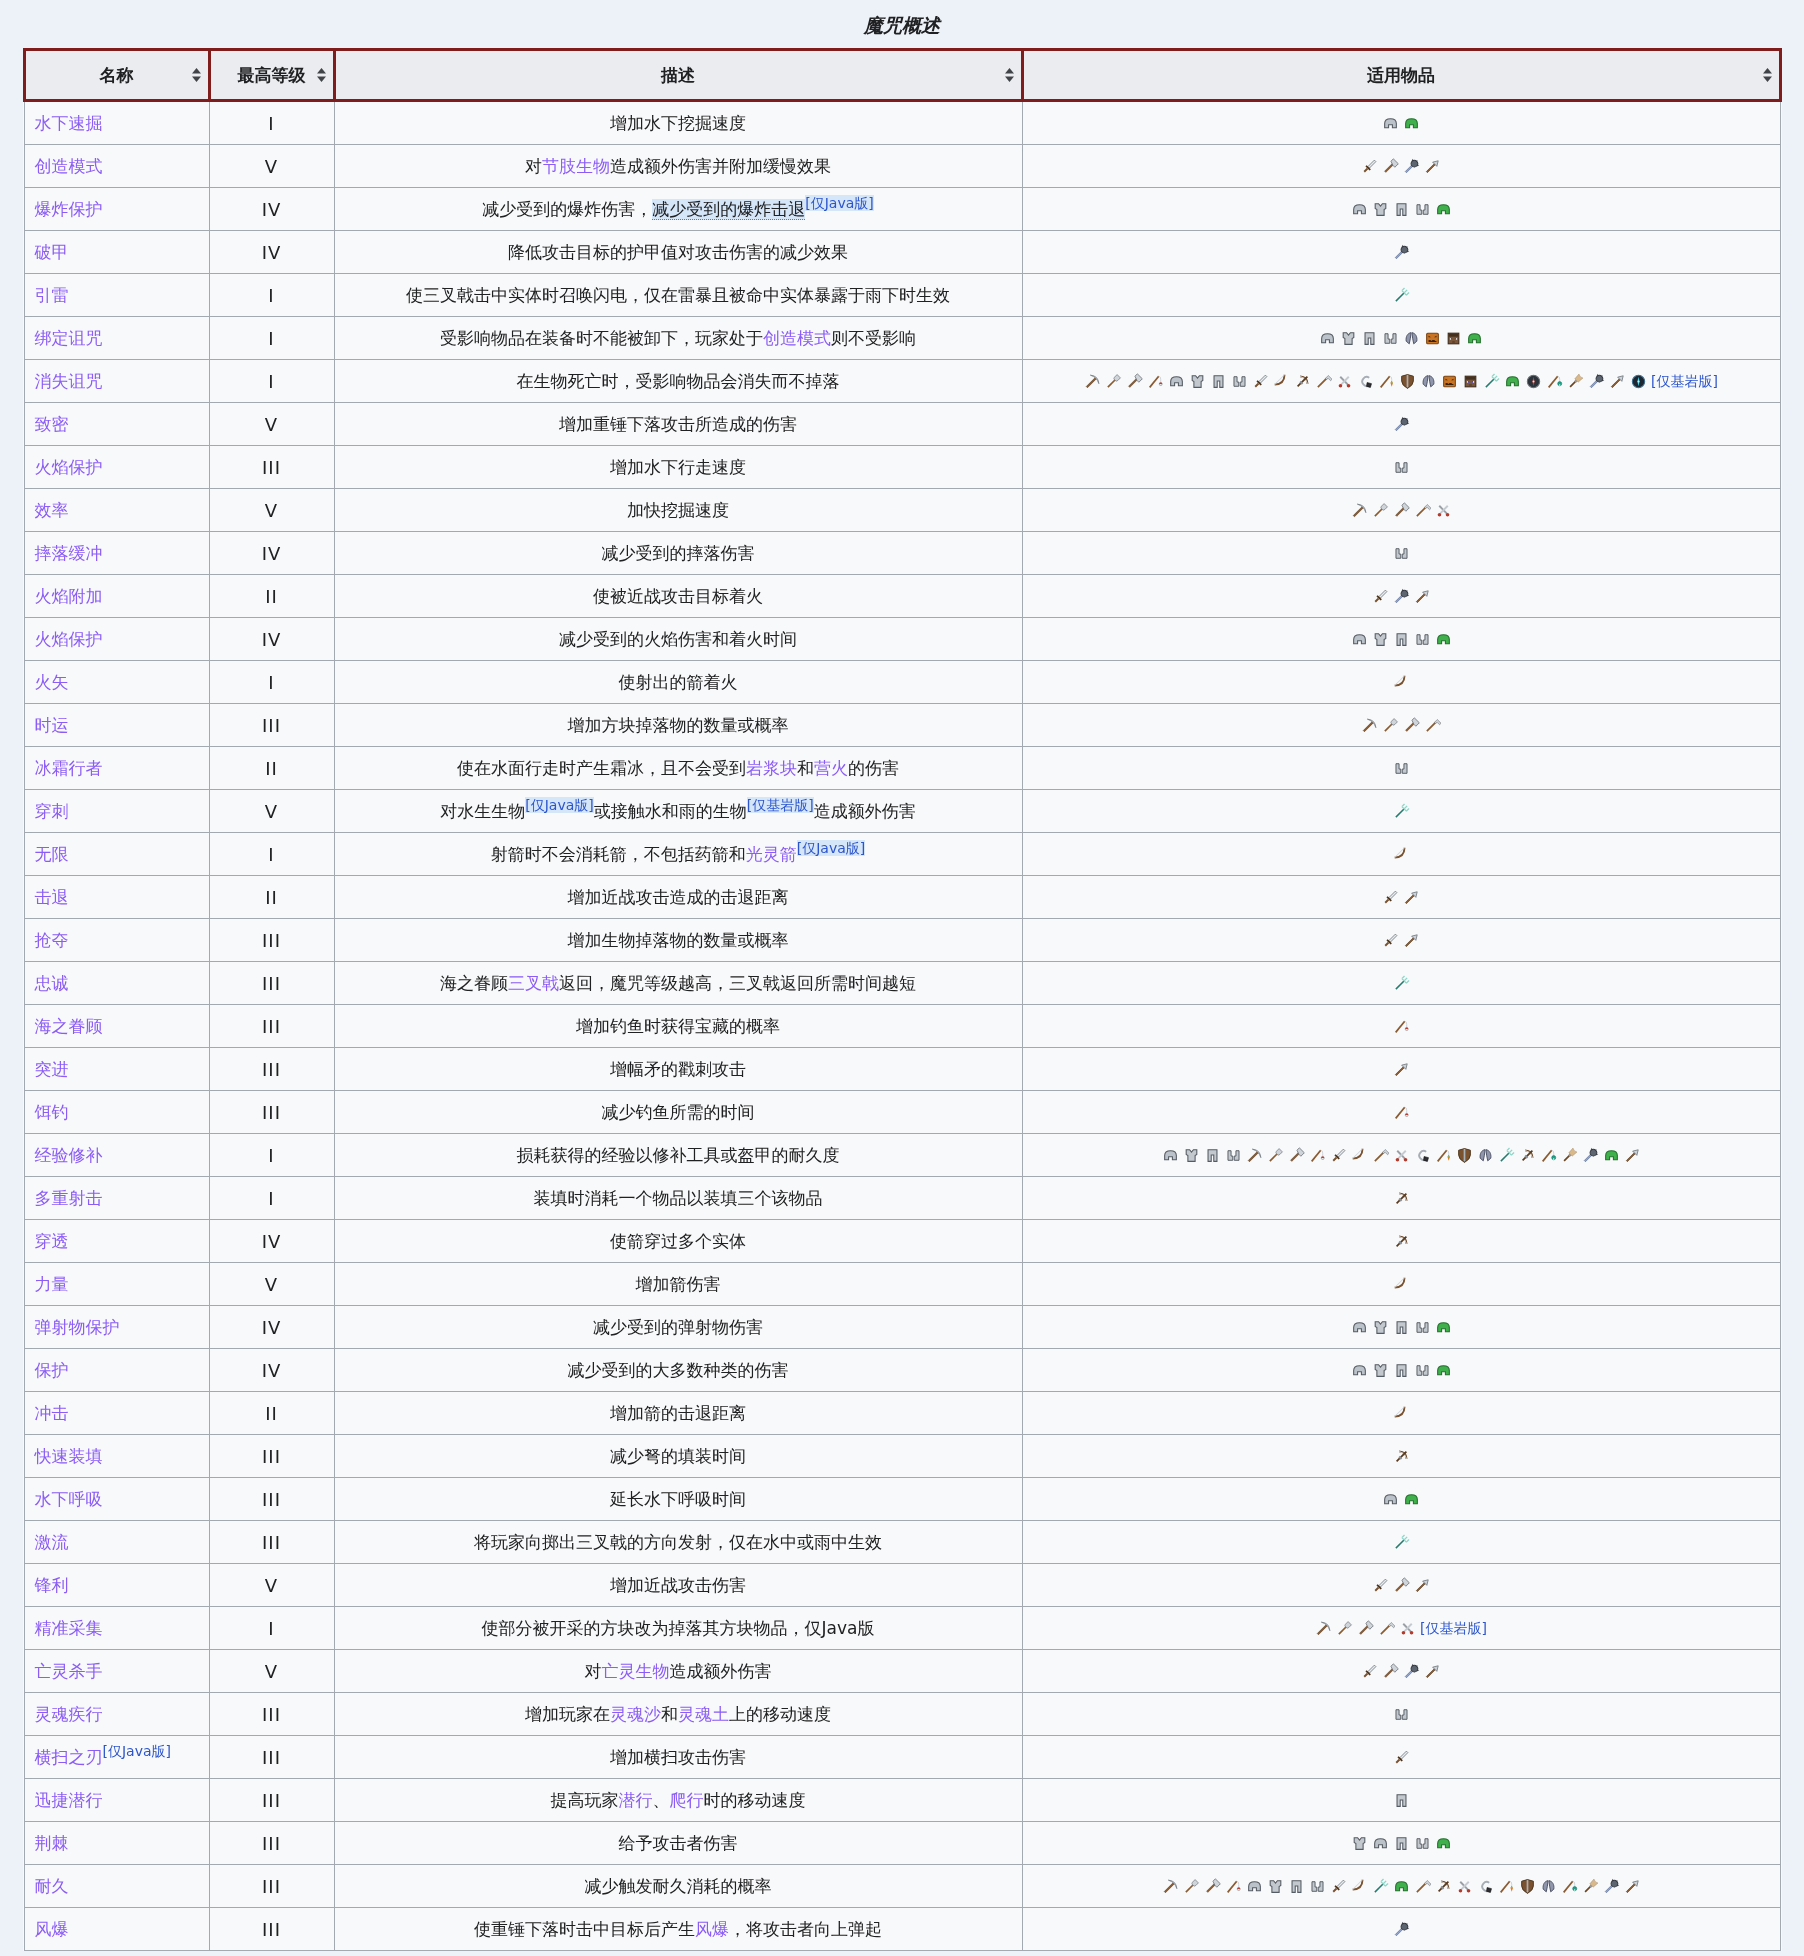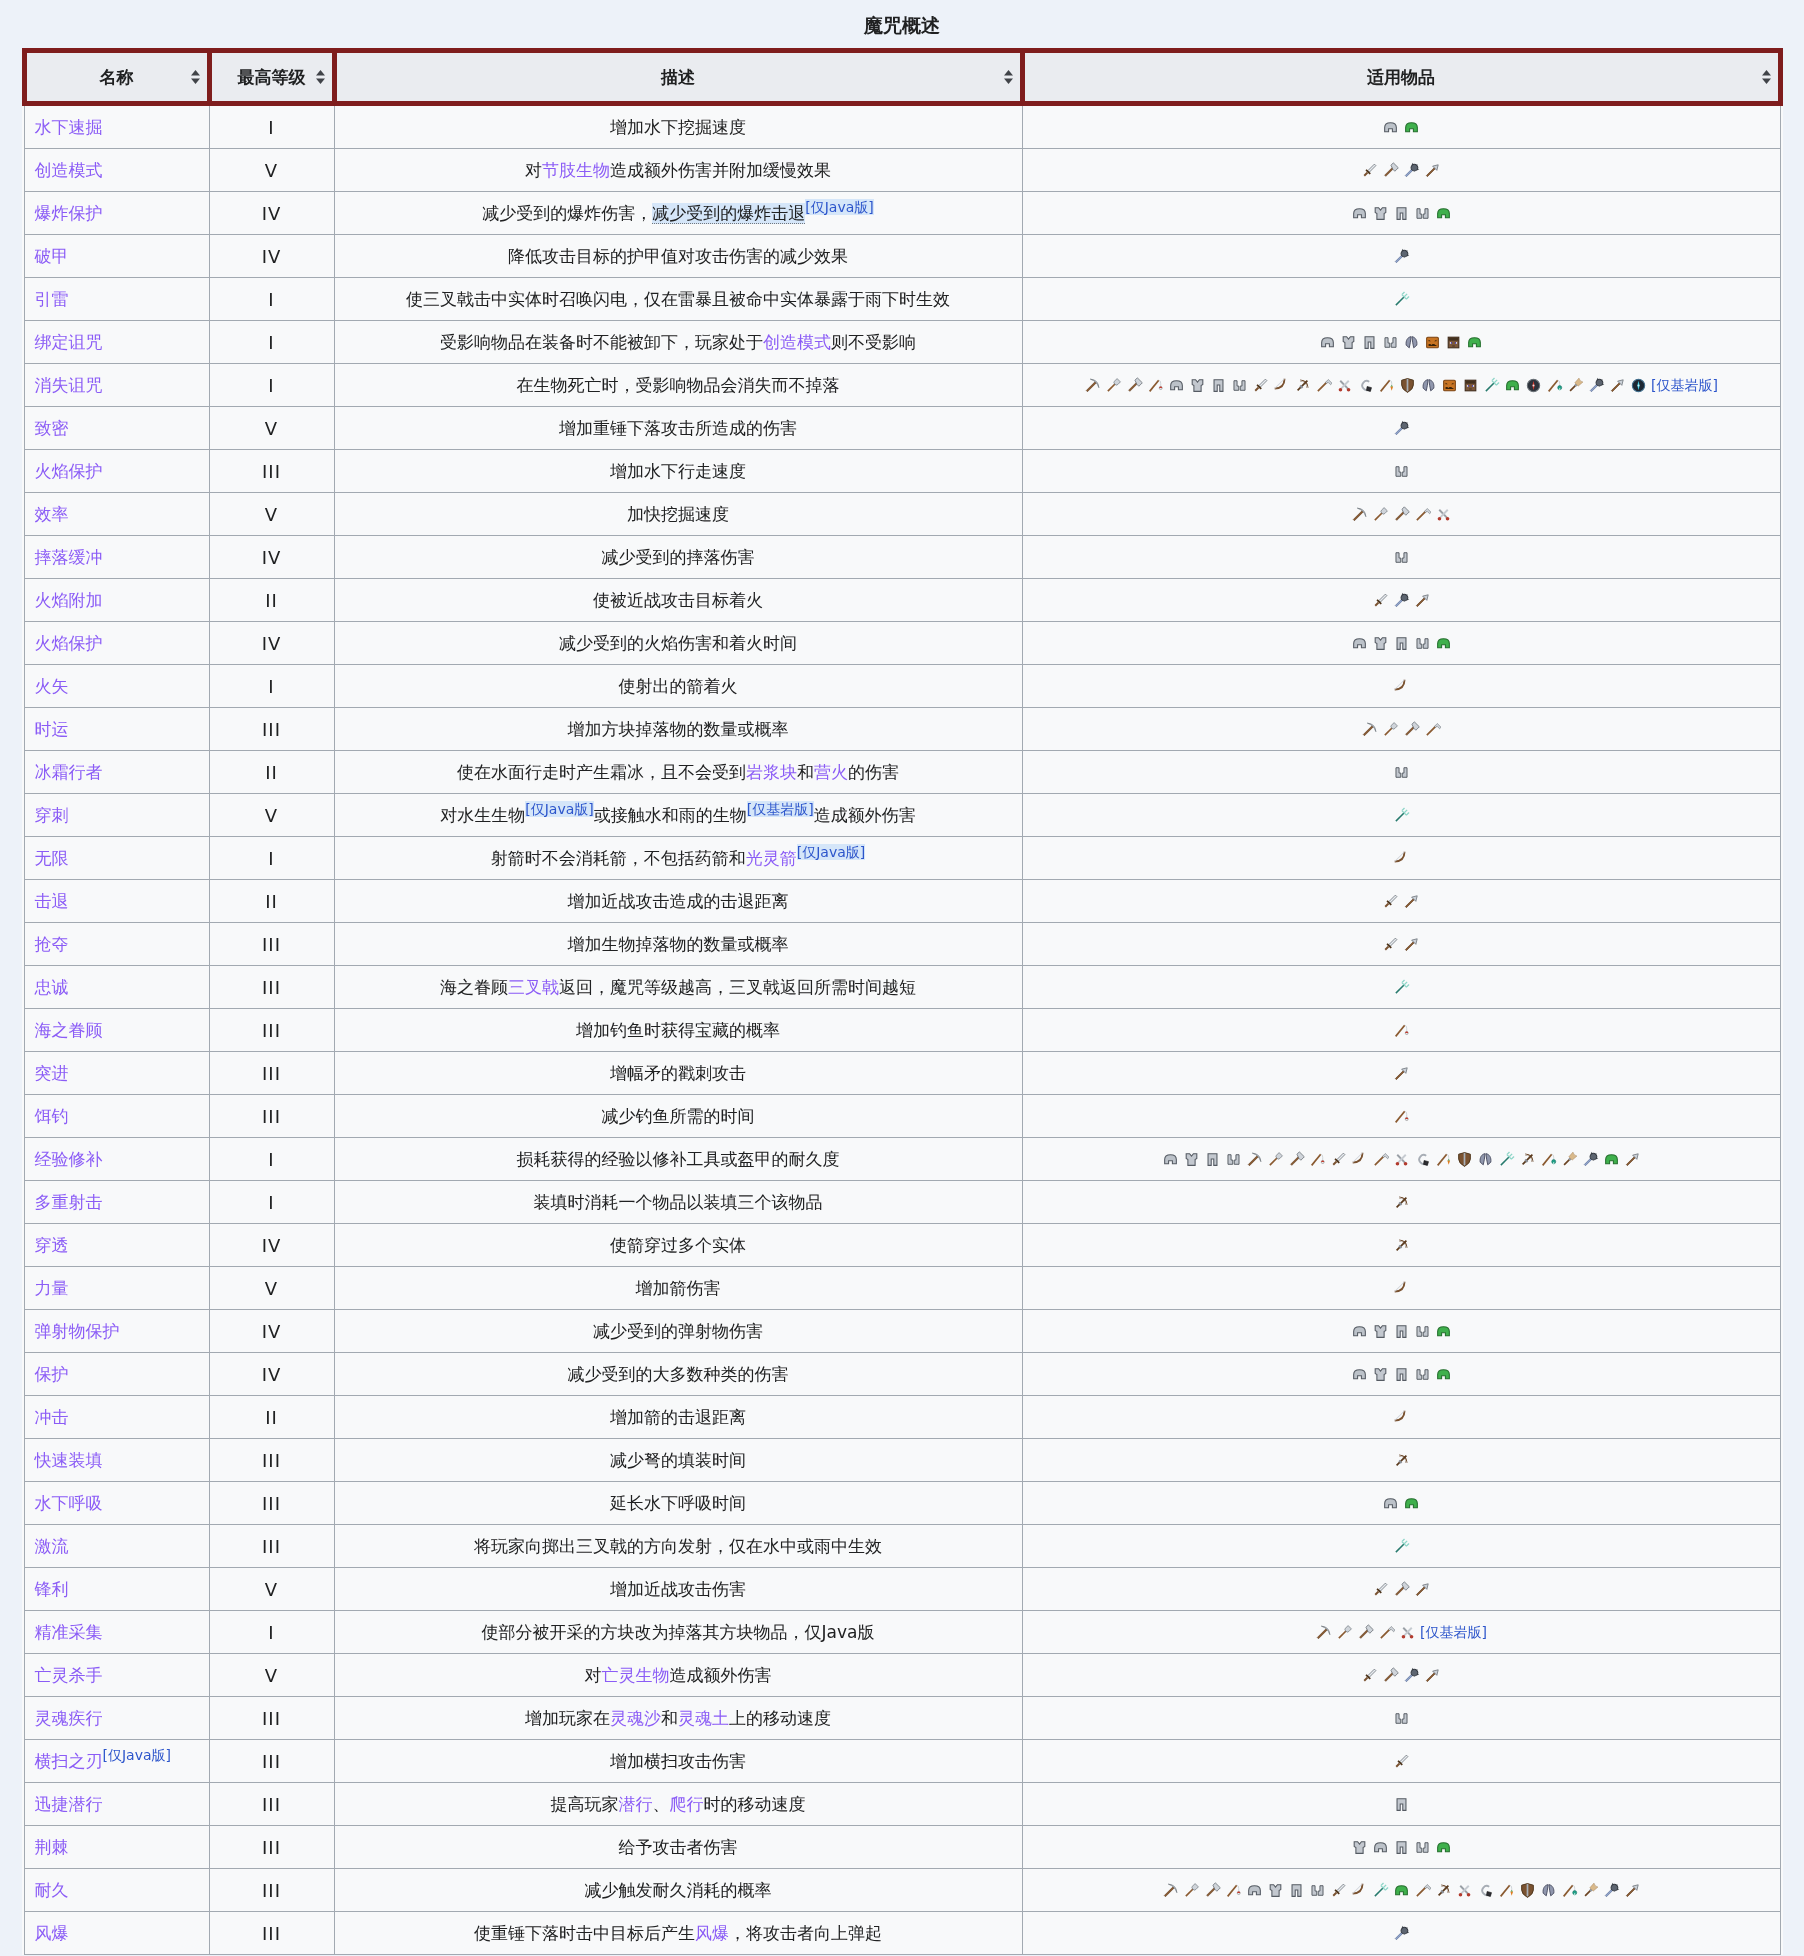--- a/index.html
+++ b/index.html
@@ -5,34 +5,35 @@
   html,body{margin:0;padding:0;}
   body{
     width:1804px;min-height:1956px;
     background:#edf2f9;
     color:#202122;
     font-family:"DejaVu Sans","Liberation Sans",sans-serif;
   }
   .page-title{
     text-align:center;font-weight:bold;font-size:19px;
     padding:13px 0 9px 0;
+    font-style:italic;
   }
   table.wikitable{
     border-collapse:collapse;
     margin:0 auto;
     width:1756px;
     table-layout:fixed;
     background:#f8f9fa;
     border:1px solid #a2a9b1;
   }
   th{
     background:#eaecf0;
     font-size:17px;font-weight:bold;
     height:46px;
-    border:5px solid #7f1d1d;
+    border:3px solid #7f1d1d;
     position:relative;
     text-align:center;
     cursor:pointer;
   }
   td{
     border:1px solid #a2a9b1;
     height:42px;
     text-align:center;
     font-size:17px;
     padding:0 8px;

